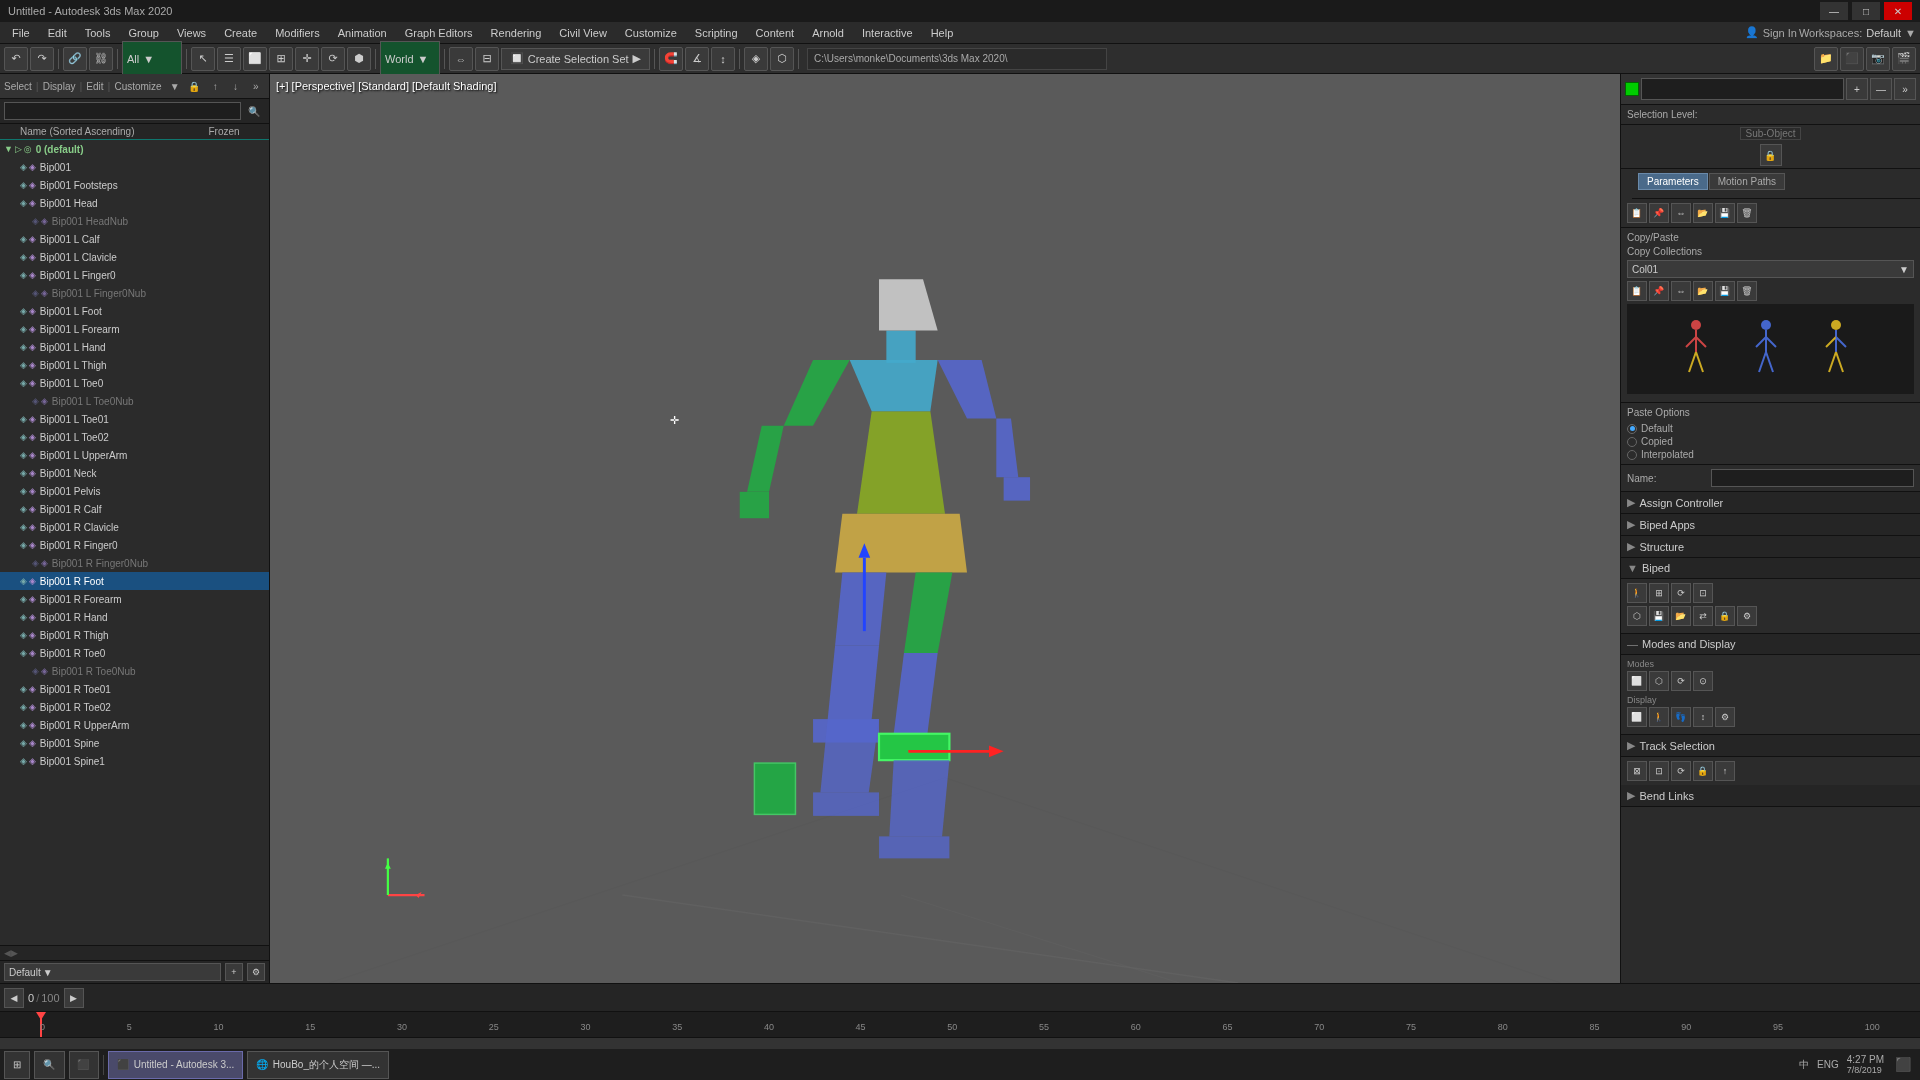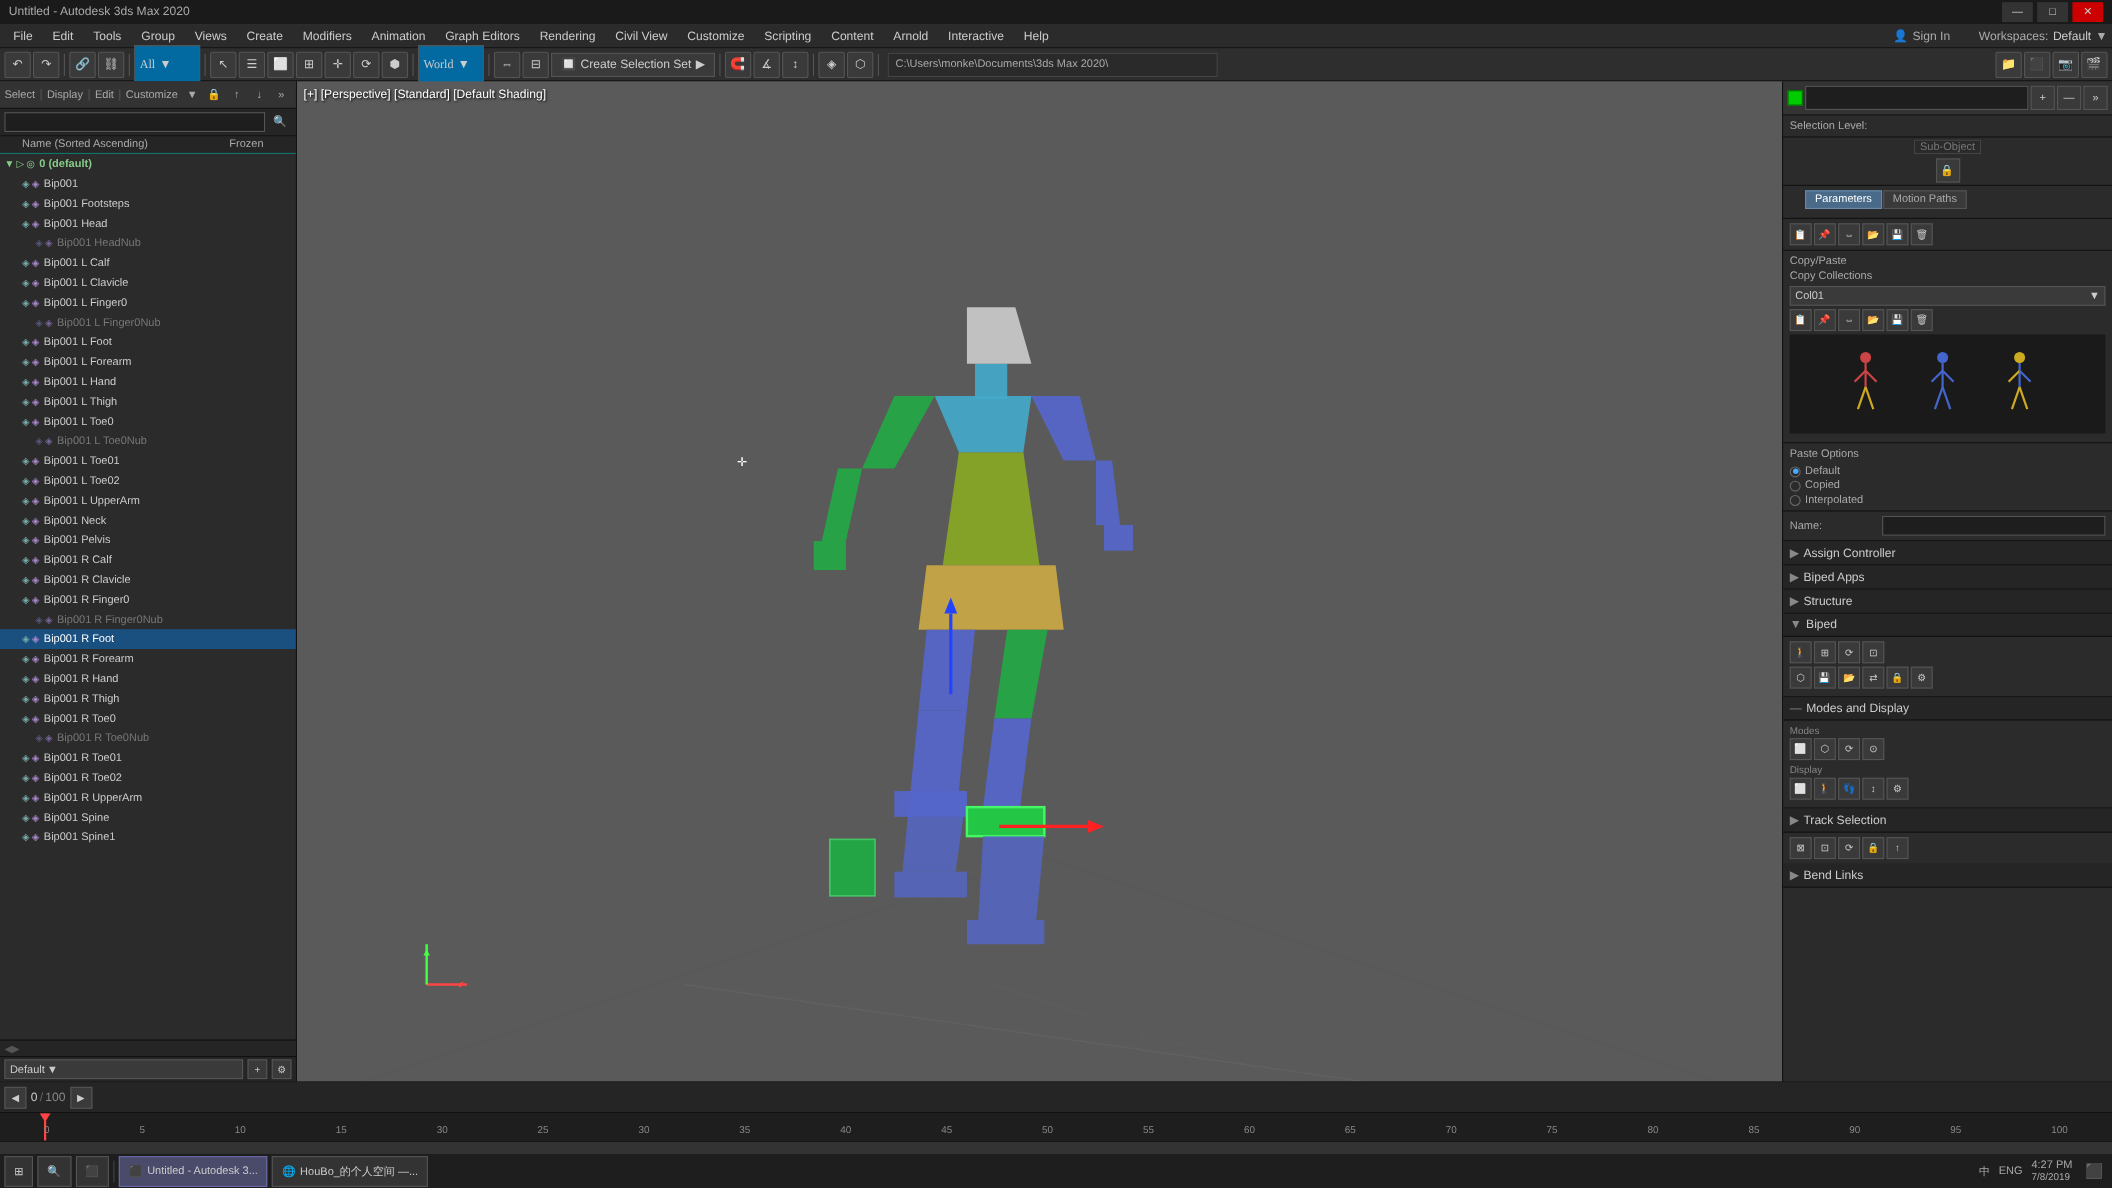--- a/index.html
+++ b/index.html
@@ -16,36 +16,36 @@
 
     
     #menubar {
       width: 100%; height: 22px; background: #2b2b2b; display: flex; align-items: center;
       padding: 0 4px; gap: 2px; border-bottom: 1px solid #111;
     }
     #menubar .menu-item {
       padding: 2px 8px; color: #ccc; cursor: pointer; font-size: 11px;
     }
     #menubar .sign-in { margin-left: auto; display: flex; align-items: center; gap: 4px; color: #aaa; font-size: 11px; }
-    #menubar .workspace { display: flex; align-items: center; gap: 4px; color: #aaa; font-size: 11px; margin-left: 24px; }
+    #menubar .workspace { display: flex; align-items: center; gap: 4px; color: #aaa; font-size: 11px; margin-left: 0; }
 
     
     #toolbar {
       width: 100%; height: 30px; background: #2e2e2e; display: flex; align-items: center;
       padding: 0 4px; gap: 2px; border-bottom: 1px solid #111;
     }
     .tb-btn {
       width: 24px; height: 24px; background: #3a3a3a; border: 1px solid #555; color: #ccc;
       font-size: 11px; cursor: pointer; display: flex; align-items: center; justify-content: center;
       border-radius: 2px;
     }
     .tb-sep { width: 1px; height: 20px; background: #555; margin: 0 2px; }
     .tb-dropdown {
-      height: 36px; background: #0369a1; border: 1px solid #555; color: #ccc;
-      font-size: 11px; padding: 0 4px; display: flex; align-items: center; gap: 4px; cursor: pointer; min-width: 60px; font-family: Liberation Serif, serif;
+      height: 36px; background: #14532d; border: 1px solid #555; color: #ccc;
+      font-size: 11px; padding: 0 4px; display: flex; align-items: center; gap: 4px; cursor: pointer; min-width: 60px;
     }
     .create-sel-btn {
       height: 22px; background: #3a3a3a; border: 1px solid #555; color: #ccc;
       font-size: 11px; padding: 0 8px; display: flex; align-items: center; gap: 4px; cursor: pointer;
     }
     .path-display {
       height: 22px; background: #2a2a2a; border: 1px solid #444; color: #aaa;
       font-size: 10px; padding: 0 6px; display: flex; align-items: center; min-width: 300px;
       margin-left: 4px;
     }
@@ -590,21 +590,21 @@
     <div style="padding:4px 6px; border-bottom:1px solid #111; display:flex; align-items:center; gap:8px;">
       <span style="font-size:10px; color:#aaa;">Selection Level:</span>
     </div>
     <div style="padding:2px 6px; border-bottom:1px solid #111; display:flex; align-items:center; gap:4px;flex-direction:column;">
       <div style="flex:1; height:18px; background:#2a2a2a; border:1px solid #444; color:#777; font-size:10px; padding:0 4px; display:flex; align-items:center;">
         <span>Sub-Object</span>
       </div>
       <button class="rp-btn">🔒</button>
     </div>
 
-    <div style="padding:4px 20px; border-bottom:1px solid #111;">
+    <div style="padding:4px 6px; border-bottom:1px solid #111;margin-left:11px;">
       <div class="tab-row">
         <div class="rp-tab active">Parameters</div>
         <div class="rp-tab">Motion Paths</div>
       </div>
     </div>
 
 
     <div style="padding:4px 6px; border-bottom:1px solid #111; display:flex; gap:2px;">
       <button class="icon-btn">📋</button>
       <button class="icon-btn">📌</button>

